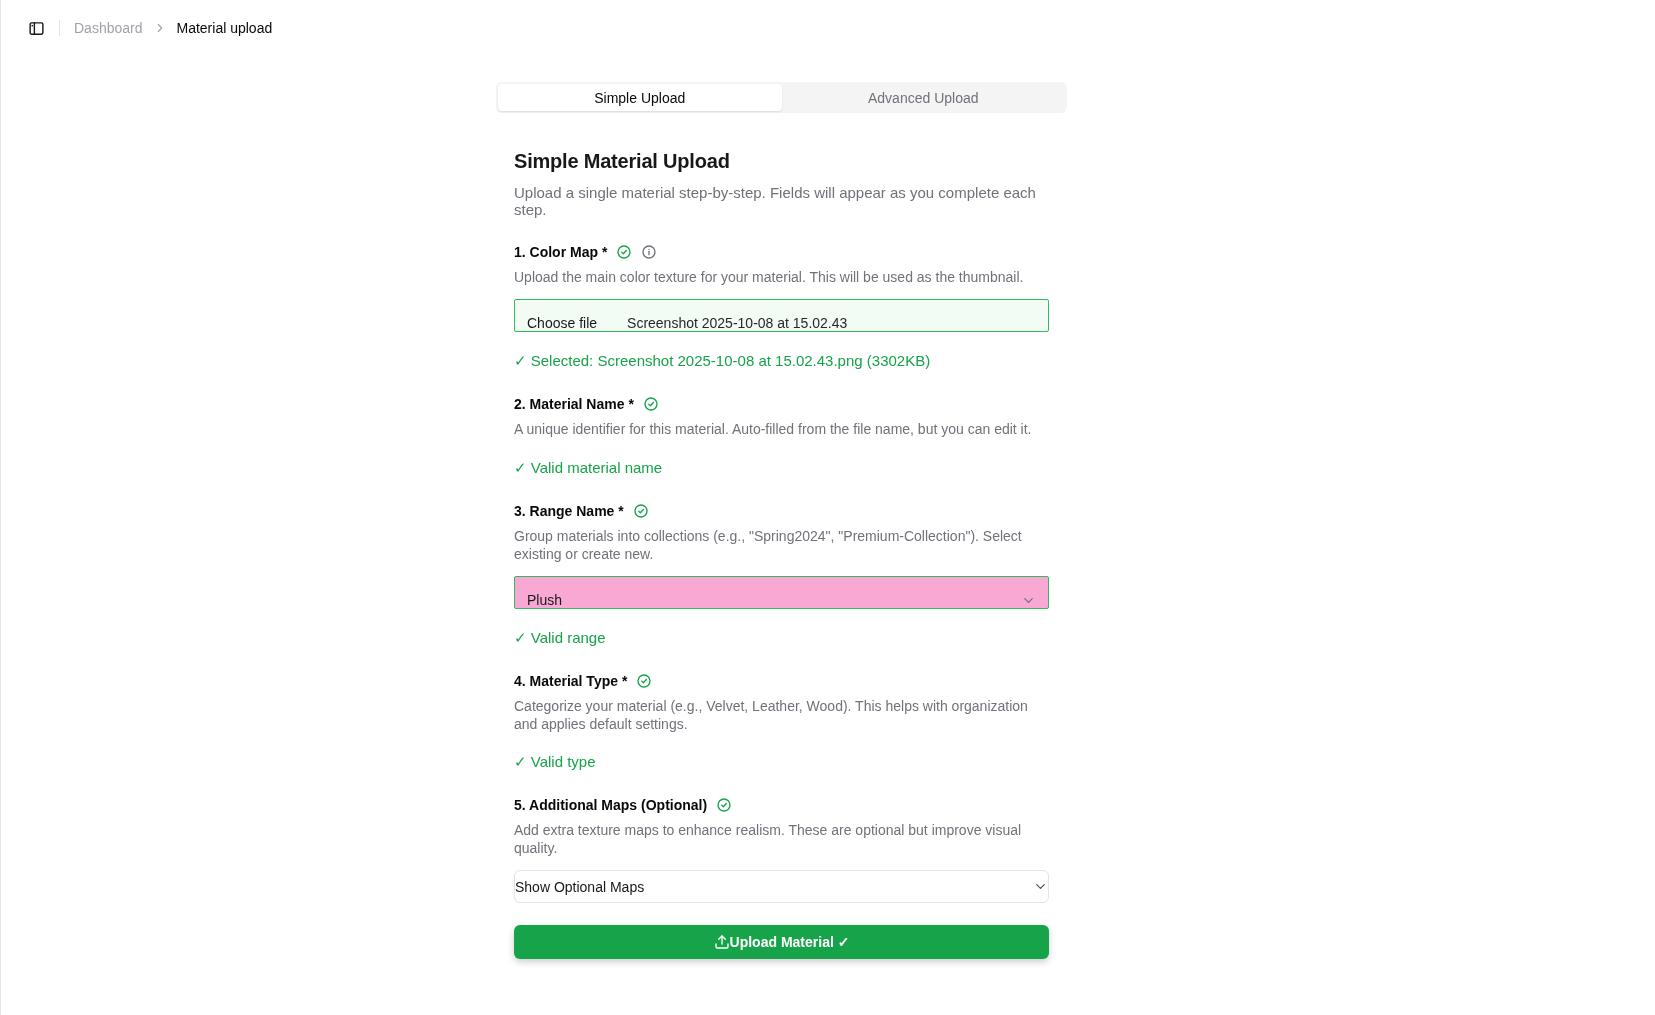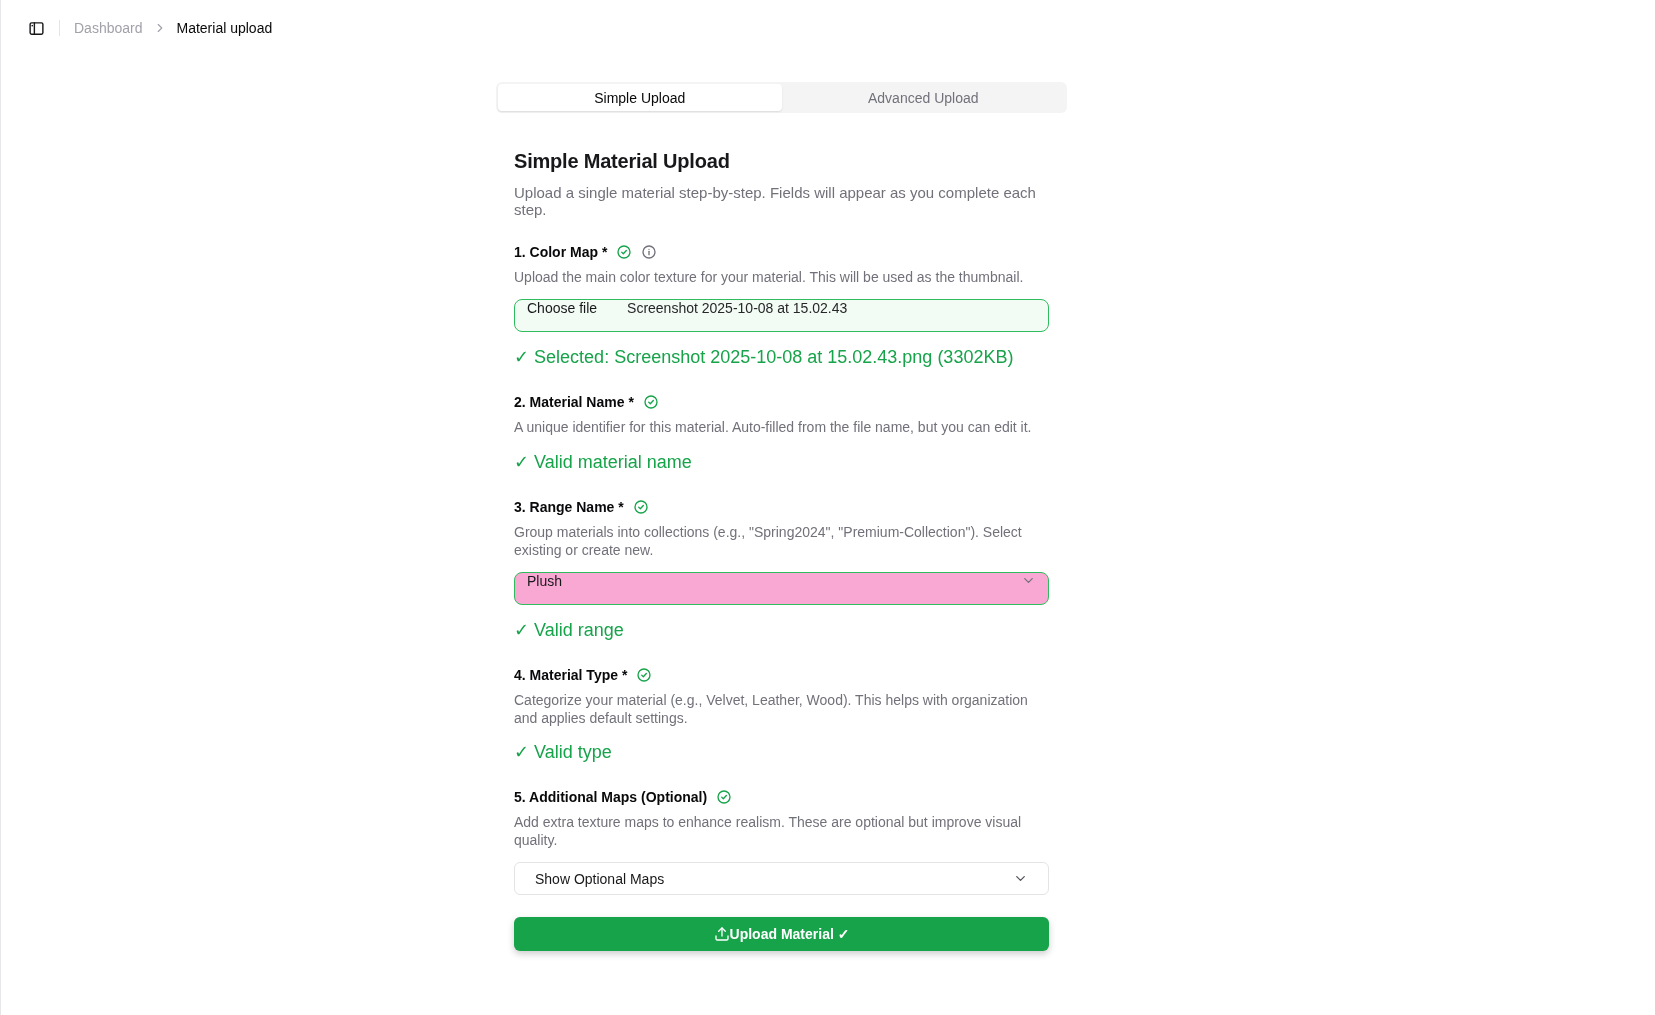--- a/index.html
+++ b/index.html
@@ -52,44 +52,44 @@
   .page-title { margin-top: 37px; font-size: 20px; font-weight: 600; letter-spacing: -0.2px; }
   .page-subtitle { margin-top: 11px; font-size: 15px; color: #71717a; }
 
   .step { margin-top: 26px; }
   .step-label-row { display: flex; align-items: center; gap: 9px; }
   .step-label { font-size: 14px; font-weight: 600; color: #09090b; }
   .step-desc { margin-top: 9px; font-size: 14px; color: #71717a; line-height: 1.28; max-width: 528px; }
 
   .control {
     margin-top: 12px; height: 33px; width: 100%;
-    border: 1px solid #2fbc5e; border-radius: 8px;
-    display: flex; align-items: flex-start; padding: 0 12px;
+    border: 1px solid #2fbc5e; border-radius: 2px;
+    display: flex; align-items: flex-end; padding: 0 12px;
     font-size: 14px; background: #ffffff;
   }
   .file-box { background: #f2fbf4; cursor: pointer; }
   .choose-file-label { font-weight: 500; color: #18181b; margin-right: 14px; cursor: pointer; }
   .file-name { color: #27272a; margin-left: 16px; }
   .text-input {
     margin-top: 12px; height: 33px; width: 100%;
     border: 1px solid #2fbc5e; border-radius: 6px;
     padding: 0 12px; font-size: 14px; color: #18181b;
     font-family: "Liberation Sans", sans-serif; background: #ffffff; outline: none;
   }
   .select-box { justify-content: space-between; cursor: pointer; background: #f9a8d4; }
   .select-value { color: #18181b; }
   .chev { color: #71717a; display: flex; }
 
-  .status { margin-top: 14px; font-size: 18px; color: #16a34a; }
+  .status { margin-top: 20px; font-size: 15px; color: #16a34a; }
 
   .optional-btn {
     margin-top: 12px; height: 33px; width: 100%;
     border: 1px solid #e4e4e7; border-radius: 6px; background: #ffffff;
     display: flex; align-items: center; justify-content: space-between;
-    padding: 0 20px; font-size: 14px; font-weight: 500; color: #18181b; cursor: pointer;
+    padding: 0 0; font-size: 14px; font-weight: 500; color: #18181b; cursor: pointer;
     font-family: "Liberation Sans", sans-serif;
   }
 
   .upload-btn {
     margin-top: 22px; height: 34px; width: 100%;
     background: #16a34a; border: none; border-radius: 6px;
     color: #ffffff; font-size: 14px; font-weight: 600;
     display: flex; align-items: center; justify-content: center; gap: 0;
     cursor: pointer; font-family: "Liberation Sans", sans-serif;
     box-shadow: 0 3px 7px rgba(0,0,0,0.2);

